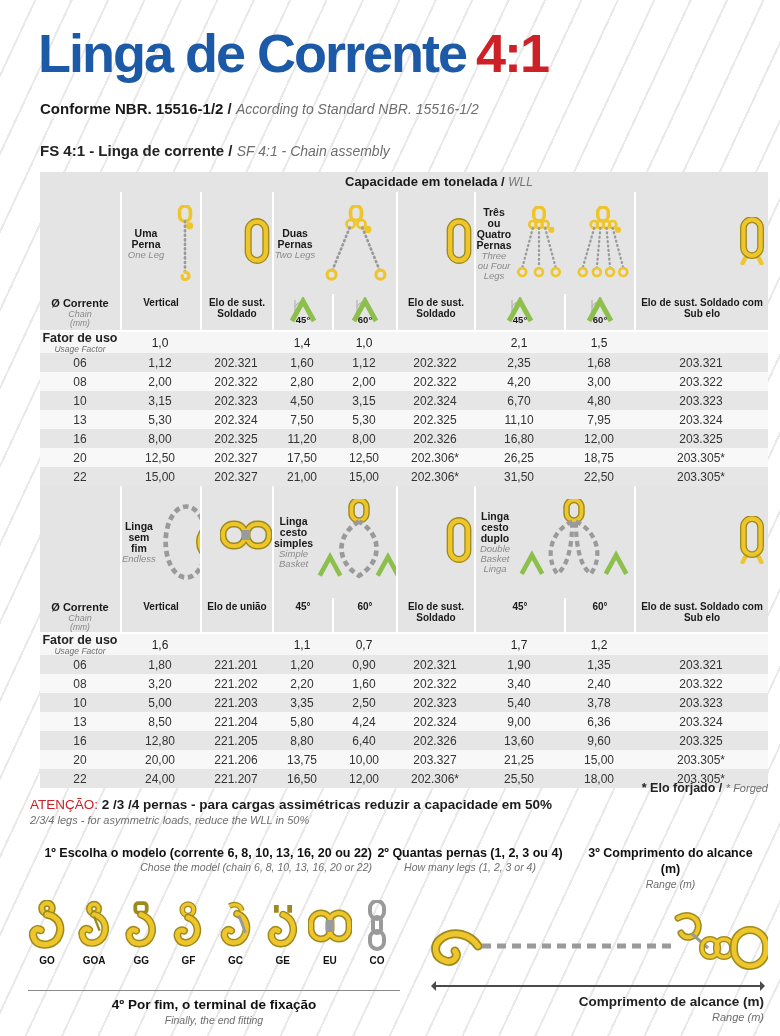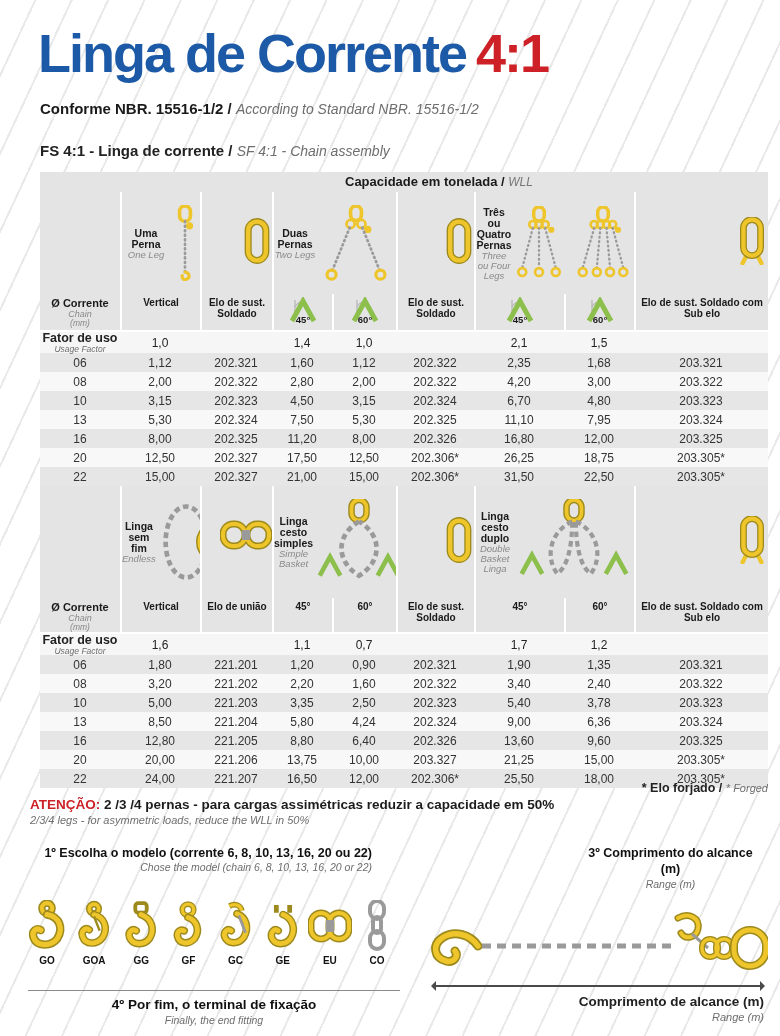--- a/index.html
+++ b/index.html
@@ -51,21 +51,21 @@
   .frow .fl .i{font-size:8.5px;}
   .drow{height:19px;align-items:center;}
   .drow.odd{background:#e6e6e6;}
   .drow.even{background:#f8f8f8;}
   .dcell{font-size:12px;text-align:center;color:#333;}
 
   
   .footnote{position:absolute;top:781px;right:12px;text-align:right;font-size:12.5px;}
   .footnote .i{font-size:11px;}
   .attention{position:absolute;top:797px;left:30px;font-size:13.5px;line-height:1.25;}
-  .attention .red{color:#cc2127;font-weight:bold;}
+  .attention .red{color:#cc2127;font-weight:normal;}
   .attention .pt{font-weight:bold;color:#1c1c1c;}
   .attention .en{font-style:italic;color:#6e6e6e;font-size:11px;font-weight:normal;}
 
   
   .step{position:absolute;text-align:center;line-height:1.3;}
   .step .b{font-size:12.5px;color:#111;}
   .step .i{font-size:10.5px;}
   .step1{top:845px;left:22px;width:350px;text-align:right;}
   .step2{top:845px;left:360px;width:220px;}
   .step3{top:845px;left:578px;width:185px;}
@@ -553,20 +553,24 @@
   <div class="attention">
     <div><span class="red">ATENÇÃO:</span>
       <span class="pt">2 /3 /4 pernas - para cargas assimétricas reduzir a capacidade em 50%</span></div>
     <div class="en">2/3/4 legs - for asymmetric loads, reduce the WLL in 50%</div>
   </div>
 
   <div class="step step1">
     <div class="b">1º Escolha o modelo (corrente 6, 8, 10, 13, 16, 20 ou 22)</div>
     <div class="i">Chose the model (chain 6, 8, 10, 13, 16, 20 or 22)</div>
   </div>
+  <div class="step step2">
+    <div class="b">2º Quantas pernas (1, 2, 3 ou 4)</div>
+    <div class="i">How many legs (1, 2, 3 or 4)</div>
+  </div>
   <div class="step step3">
     <div class="b">3º Comprimento do alcance (m)</div>
     <div class="i">Range (m)</div>
   </div>
 
   <div class="fitrow">
     <div class="fit">
       <span>
           <svg width="44" height="52" viewBox="0 0 42 50">
             <circle cx="21" cy="8" r="5" fill="none" stroke="#9d8a1c" stroke-width="7"></circle>

